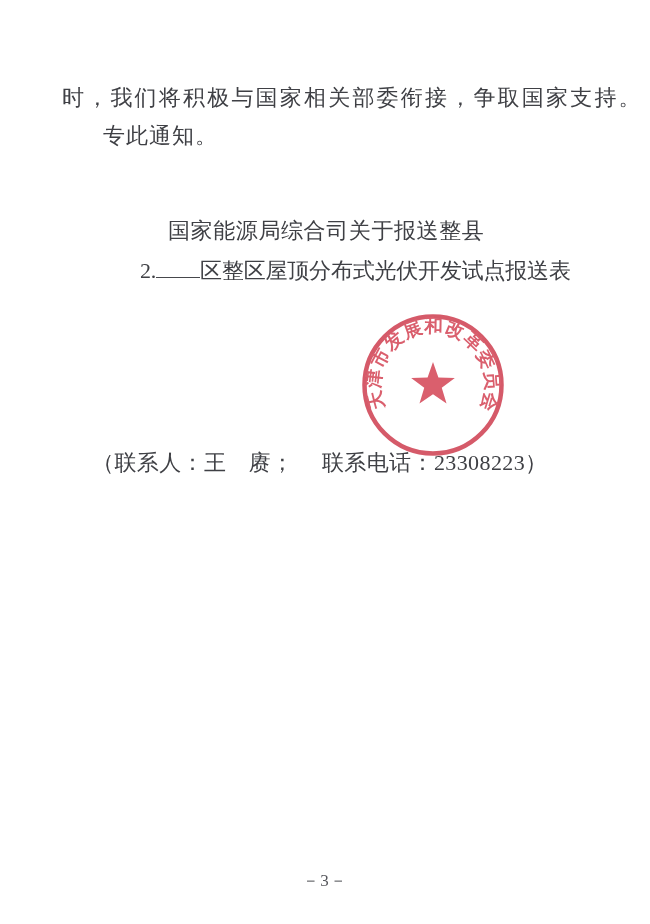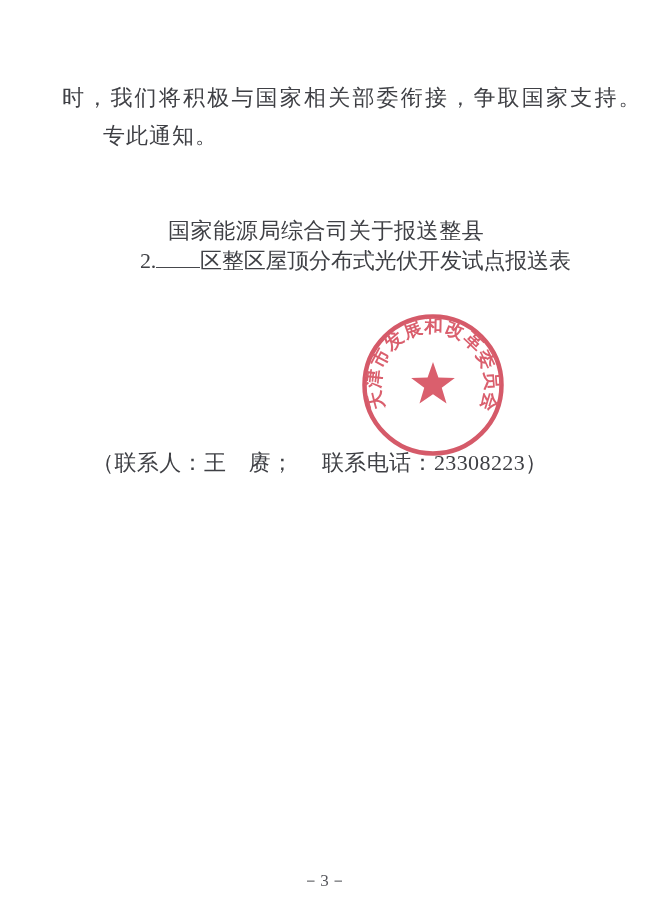--- a/index.html
+++ b/index.html
@@ -19,21 +19,21 @@
     position: absolute;
     font-size: 22px;
     line-height: 24px;
     white-space: pre;
     color: #3f4045;
   }
   .p1 { left: 62px; top: 86px; letter-spacing: 2.2px; }
   .p2 { left: 96px; top: 124px; letter-spacing: 1px; margin-left: 7px; }
   .att1 { left: 97px; top: 188px; letter-spacing: -0.4px; }
   .att2 { left: 168px; top: 219px; letter-spacing: 0.6px; }
-  .att3 { left: 140px; top: 249px; letter-spacing: -0.2px; }
+  .att3 { left: 140px; top: 259px; letter-spacing: -0.2px; }
   .blank-line {
     display: inline-block;
     width: 44px;
     height: 17px;
     border-bottom: 1.6px solid #46474c;
     color: transparent;
     overflow: hidden;
     vertical-align: baseline;
   }
   .date-line { left: 358px; top: 417px; letter-spacing: 0.5px; }

